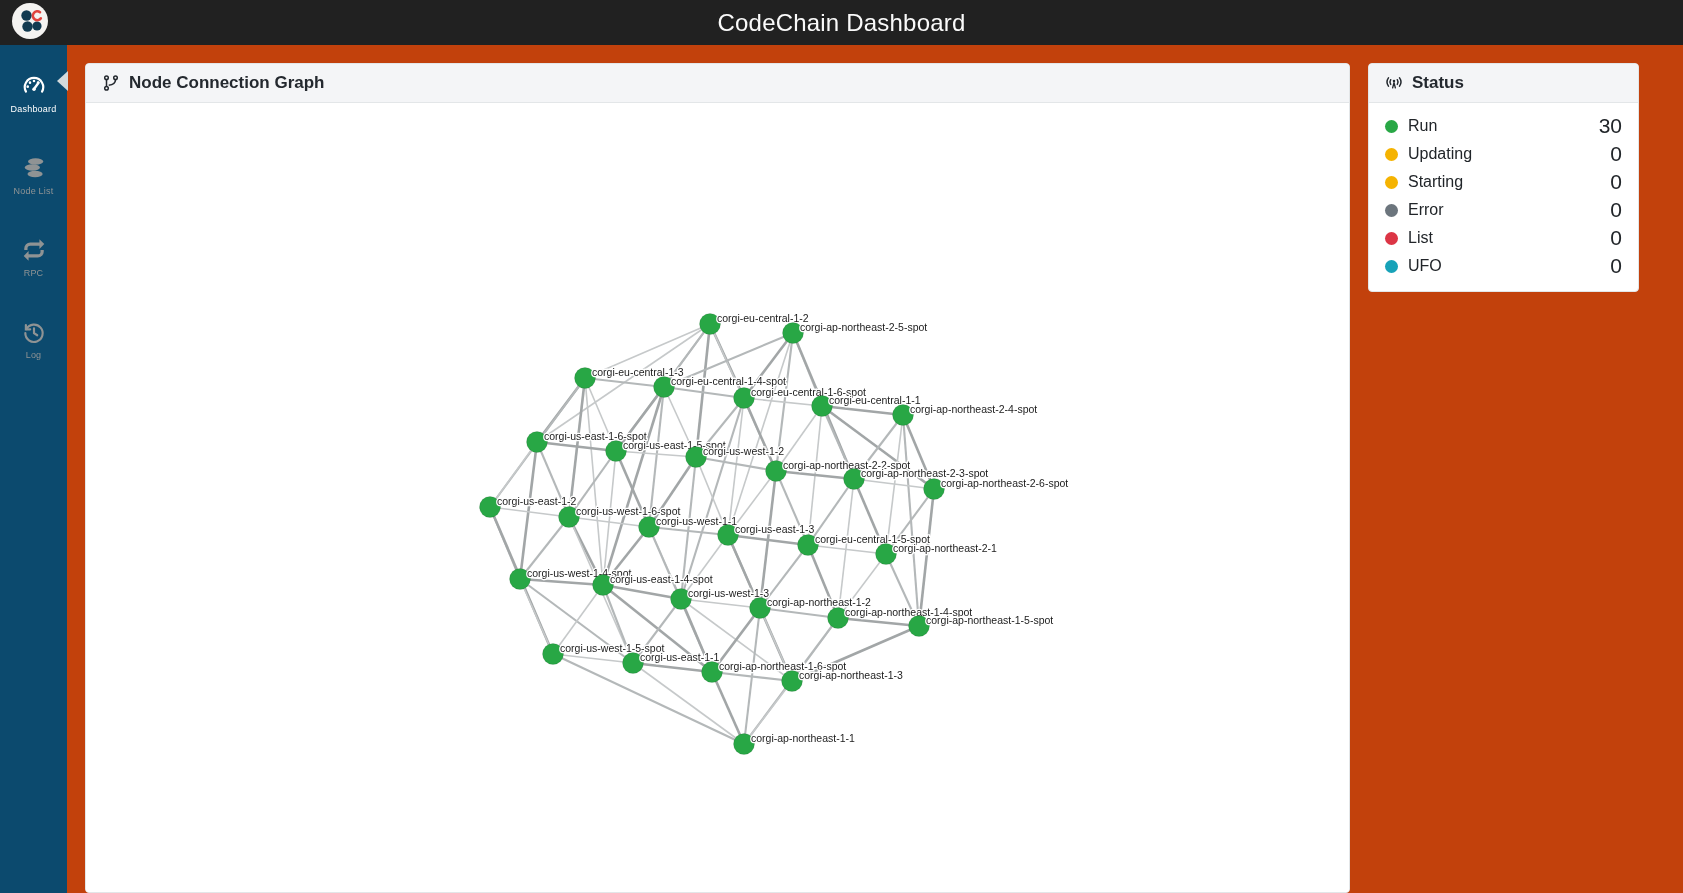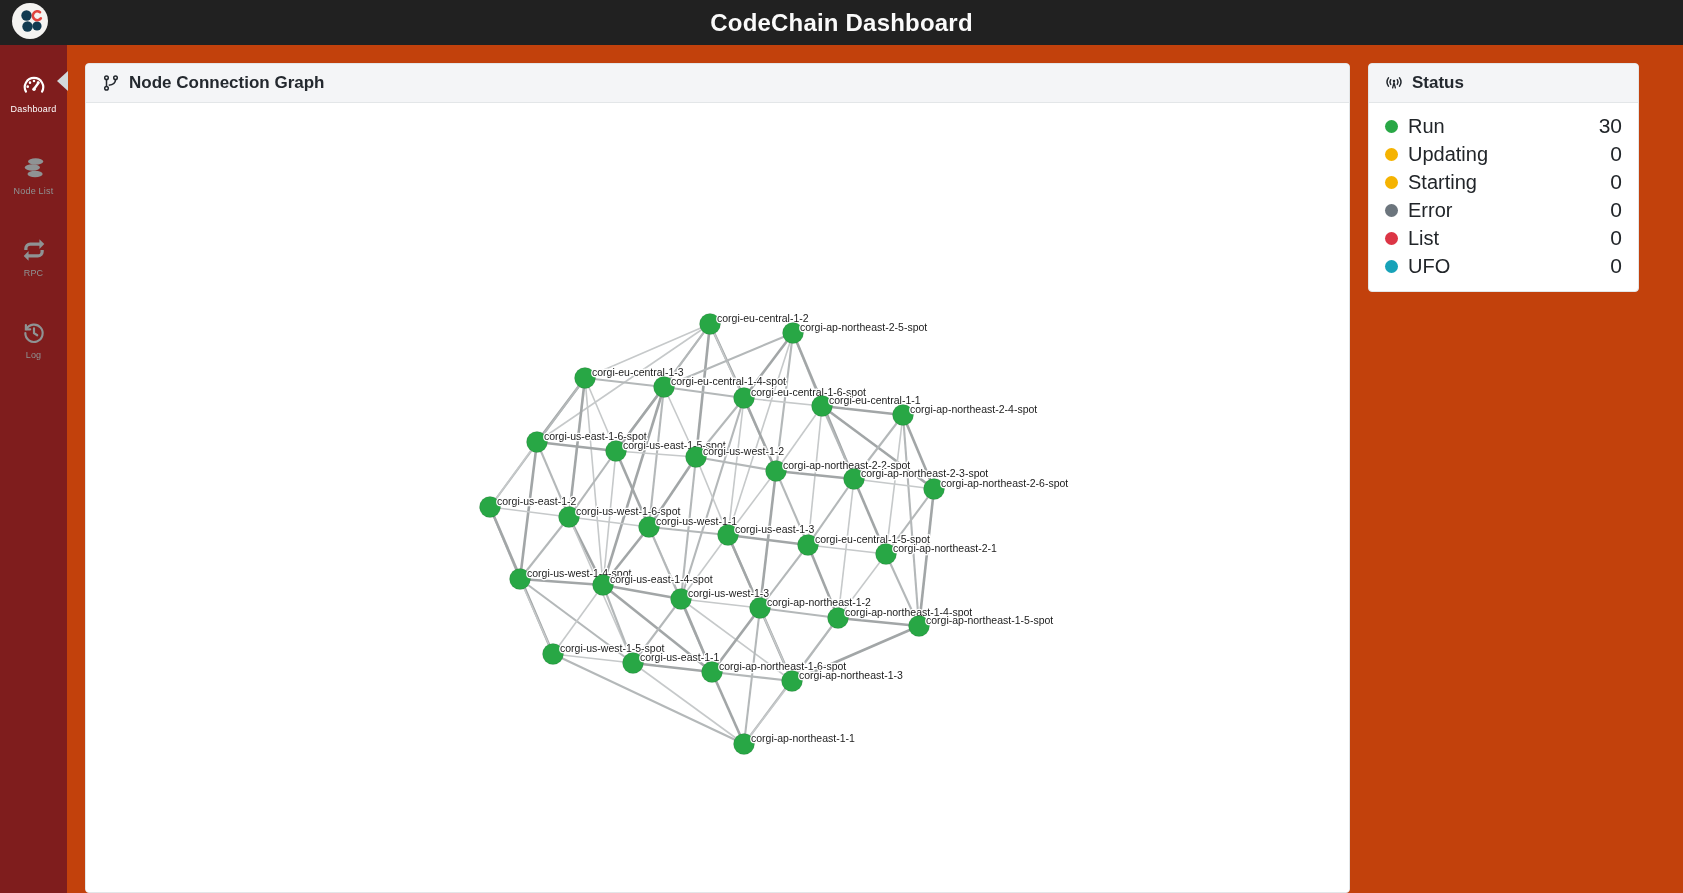--- a/index.html
+++ b/index.html
@@ -4,25 +4,25 @@
 <style>
   * { margin:0; padding:0; box-sizing:border-box; }
   html,body { width:1683px; height:893px; overflow:hidden;
     font-family:"Liberation Sans", sans-serif; background:#d3dadc; }
 
   
   .topbar { position:absolute; left:0; top:0; width:1683px; height:45px;
     background:#212121; z-index:30; display:flex; align-items:center; }
   .logo { position:absolute; left:11px; top:2px; width:38px; height:38px; }
   .topbar-title { width:100%; text-align:center; color:#fafafa;
-    font-size:24px; font-weight:700; letter-spacing:.2px; }
+    font-size:24px; font-weight:400; letter-spacing:.2px; }
 
   
   .sidebar { position:absolute; left:0; top:45px; width:67px; bottom:0;
-    background:#7f1d1d; z-index:20;text-align:right; }
+    background:#0c4a6e; z-index:20;text-align:right; }
   .side-item { position:relative; width:67px; height:68px; margin-top:14px;
     display:flex; flex-direction:column; align-items:center; justify-content:center;
     color:#8f9394; cursor:pointer; }
   .side-item .lbl { font-size:9px; margin-top:5px; letter-spacing:.2px; }
   .side-item svg { width:26px; height:26px; }
   .side-item.active { color:#ffffff; }
   .active-arrow { position:absolute; right:-1px; top:12px; width:0; height:0;
     border-top:10px solid transparent; border-bottom:10px solid transparent;
     border-right:11px solid #d3dadc; }
 
@@ -37,21 +37,21 @@
   .panel-head svg { width:18px; height:18px; flex:0 0 auto; }
 
   .graph-panel { left:18px; top:18px; width:1265px; height:830px; }
   .graph-body { position:relative; width:100%; height:791px; background:#fff; }
   .graph-body svg { display:block; width:1263px; height:791px; }
 
   .status-panel { left:1301px; top:18px; width:271px; height:229px; }
   .status-body { padding:9px 16px 10px 16px; }
   .status-row { display:flex; align-items:center; height:28px; }
   .dot { width:13px; height:13px; border-radius:50%; margin-right:10px; flex:0 0 auto; }
-  .status-label { font-size:20px; color:#212529; }
+  .status-label { font-size:16px; color:#212529; }
   .status-count { margin-left:auto; font-size:21px; color:#212529; }
 
   .node-label { font-size:10.5px; fill:#1c1c1c; stroke:#ffffff; stroke-width:2.6px;
     paint-order:stroke; font-family:"Liberation Sans", sans-serif; }
 </style>
 </head>
 <body>
 
 <div class="topbar">
   <svg class="logo" viewBox="0 0 38 38">

